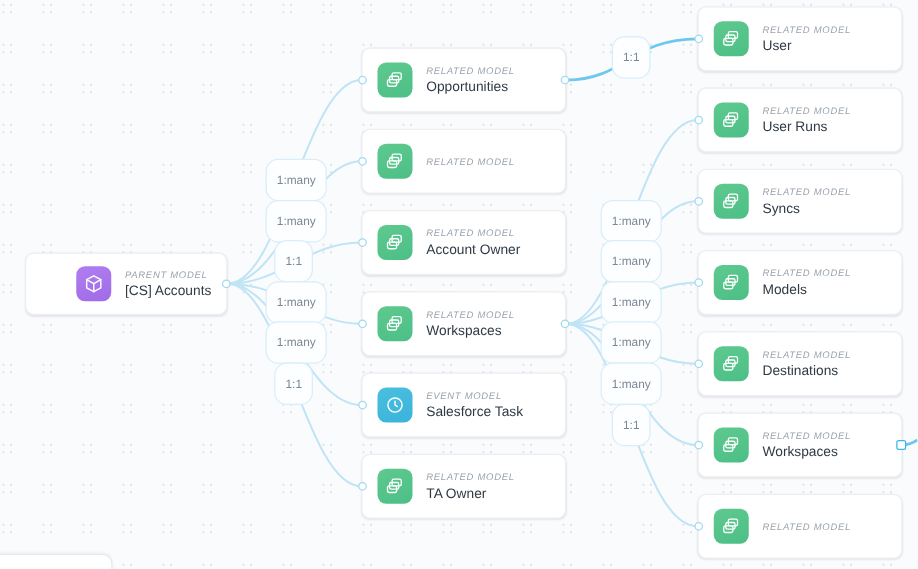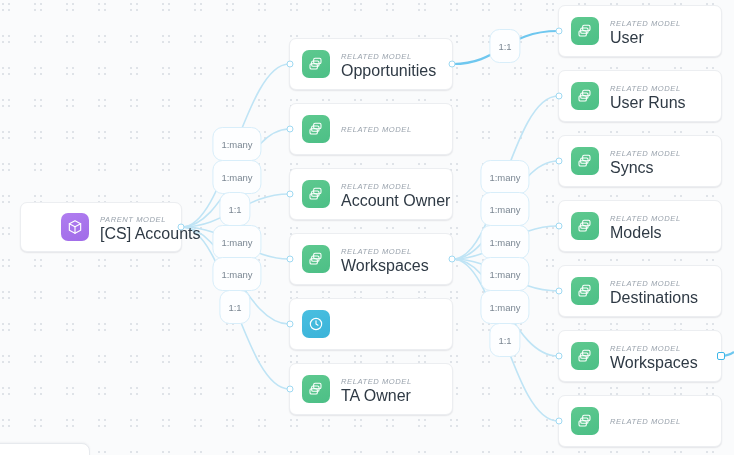--- a/index.html
+++ b/index.html
@@ -42,21 +42,21 @@
   }
   .badge.green{background:linear-gradient(160deg,#5ec98f,#4cbf86);}
   .badge.blue{background:linear-gradient(160deg,#49bfe0,#3bb3d9);}
   .badge.purple{background:linear-gradient(160deg,#b07df0,#a06ce8);}
   .node .txt{margin-left:11px;min-width:0;}
   .kicker{
     font-size:7.6px;letter-spacing:.55px;color:#9aa3ad;
     text-transform:uppercase;line-height:11px;white-space:nowrap;font-weight:400;font-style:italic;
   }
   .title{
-    font-size:16px;color:#2f3a45;line-height:15px;white-space:nowrap;
+    font-size:11px;color:#2f3a45;line-height:15px;white-space:nowrap;
     margin-top:1px;
   }
   .port{
     position:absolute;width:7px;height:7px;border-radius:50%;
     background:#fff;border:1.5px solid #9fd9f2;box-sizing:border-box;
     top:50%;transform:translate(-50%,-50%);
   }
   .port.left{left:0;}
   .port.right{left:100%;}
   .port.hl{border-color:#3cb6e8;background:#fff;width:8px;height:8px;border-radius:2px;}
@@ -172,20 +172,24 @@
         </div>
         <div class="port left"></div>
         <div class="port right"></div>
       </div>
       <div class="node" style="left: 289px; top: 298px; width: 164px; height: 52px;">
         <div class="badge blue">
           <svg width="16" height="16" viewBox="0 0 24 24" fill="none" stroke="#ffffff" stroke-width="1.7" stroke-linecap="round" stroke-linejoin="round">
             <circle cx="12" cy="12" r="8.5"></circle>
             <path d="M12 7.3V12l3 1.9"></path>
           </svg>
+        </div>
+        <div class="txt">
+          <div class="kicker">EVENT MODEL</div>
+          <div class="title">Salesforce Task</div>
         </div>
         <div class="port left"></div>
       </div>
       <div class="node" style="left: 289px; top: 363px; width: 164px; height: 52px;">
         <div class="badge green">
           <svg width="16" height="16" viewBox="0 0 24 24" fill="none" stroke="#ffffff" stroke-width="1.6" stroke-linecap="round" stroke-linejoin="round">
             <rect x="8.5" y="3.5" width="11" height="8" rx="2"></rect>
             <rect x="5.5" y="7.5" width="11" height="8" rx="2"></rect>
             <rect x="3" y="11.5" width="11" height="8" rx="2"></rect>
           </svg>

